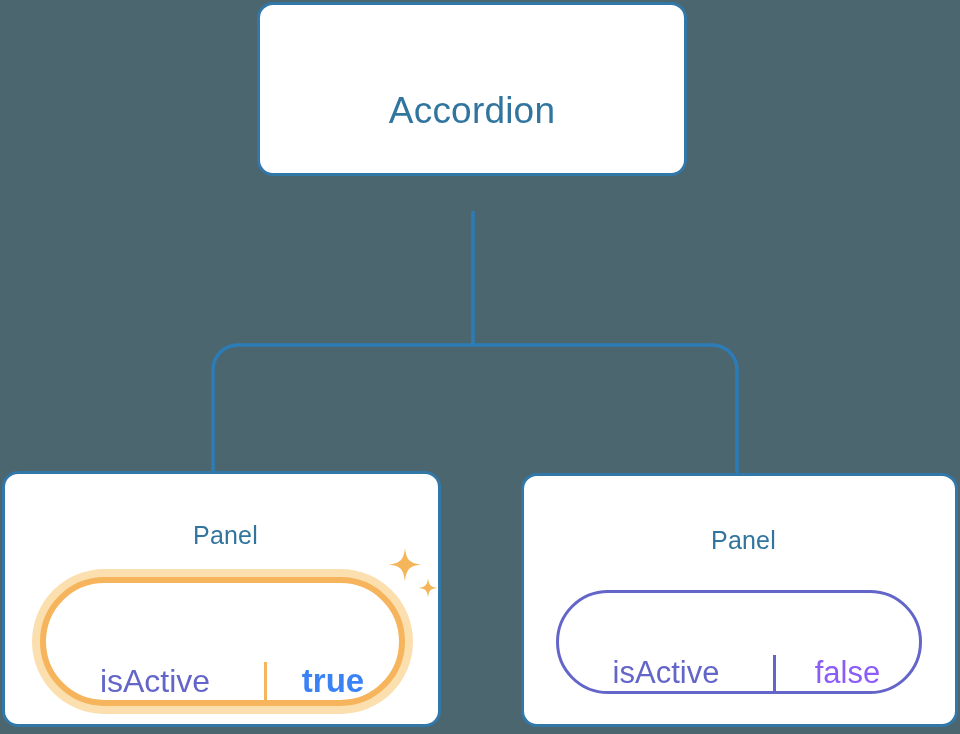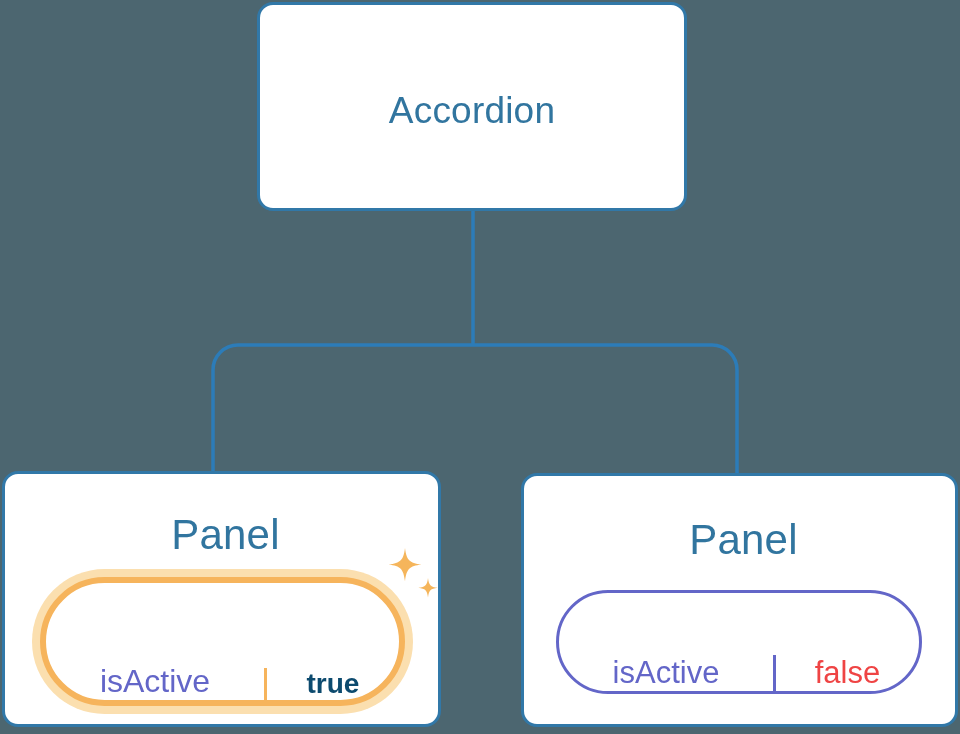--- a/index.html
+++ b/index.html
@@ -46,21 +46,21 @@
     font-weight: 400;
     letter-spacing: 0.2px;
     white-space: nowrap;
   }
 
   
   #node-root {
     left: 257px;
     top: 2px;
     width: 430px;
-    height: 209px;
+    height: 174px;
     border-radius: 16px;
   }
   #node-root .node-title {
     position: absolute;
     left: 0;
     right: 0;
     top: 84px;
     font-size: 37px;
     line-height: 44px;
   }
@@ -80,21 +80,21 @@
     left: 521px;
     width: 437px;
     top: 473px;
     height: 254px;
   }
   .panel-node .node-title {
     position: absolute;
     left: 8px;
     right: 0;
     top: 42px;
-    font-size: 42px;
+    font-size: 25px;
     line-height: 38px;
   }
   #node-panel-right .node-title {
     top: 45px;
   }
 
   
   .pill {
     position: absolute;
     display: flex;
@@ -108,43 +108,43 @@
     align-items: center;
     justify-content: center;
     box-sizing: border-box;
     white-space: nowrap;
   }
   .pill-key {
     color: #6366c8;
     font-weight: 400;
   }
   .pill-val {
-    color: #ef4444;
+    color: #8b5cf6;
     font-weight: 400;
   }
 
   
   #pill-left {
     left: 40px;
     top: 577px;
     width: 365px;
     height: 129px;
     border: 6px solid #f6b45c;
     box-shadow: 0 0 0 8px #fbdfaf;
   }
   #pill-left .pill-key {
     flex: 0 0 218px;
     font-size: 32px;
     color: #6366c8;
   }
   #pill-left .pill-val {
     flex: 1 1 auto;
-    font-size: 28px;
+    font-size: 33px;
     font-weight: 700;
-    color: #0c4a6e;
+    color: #3b82f6;
     border-left: 3px solid #f6b45c;
   }
 
   
   #pill-right {
     left: 556px;
     top: 590px;
     width: 366px;
     height: 104px;
     border: 3px solid #6366c8;

